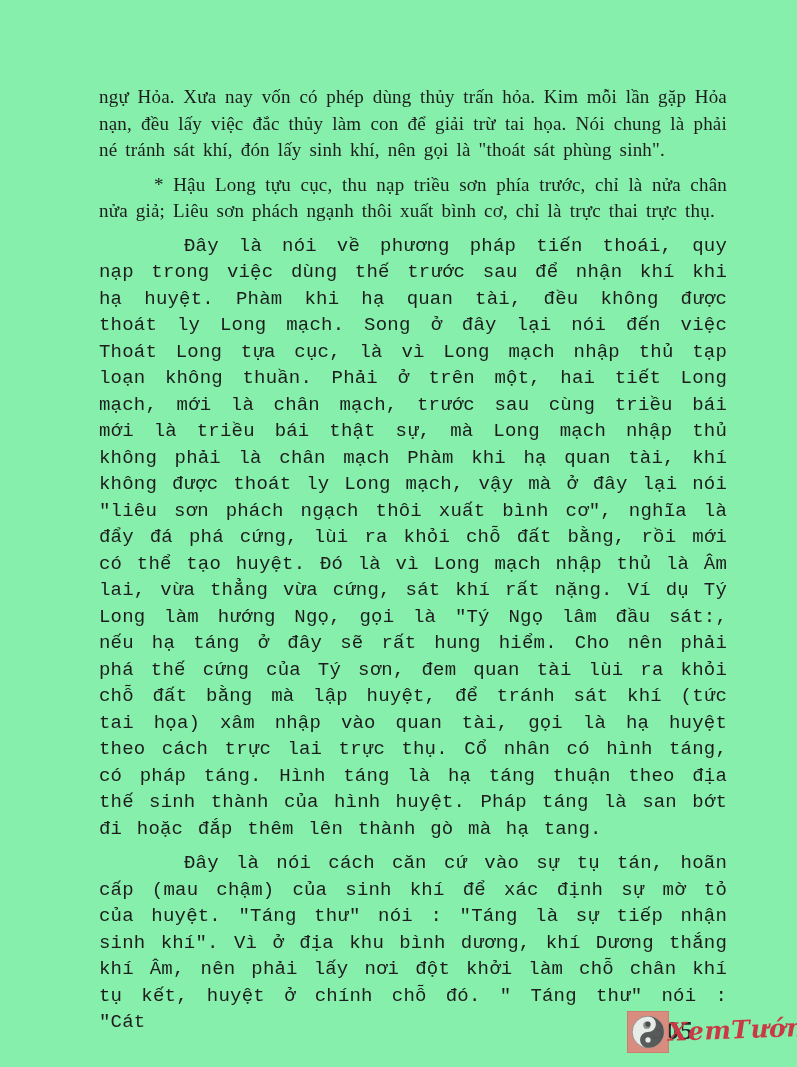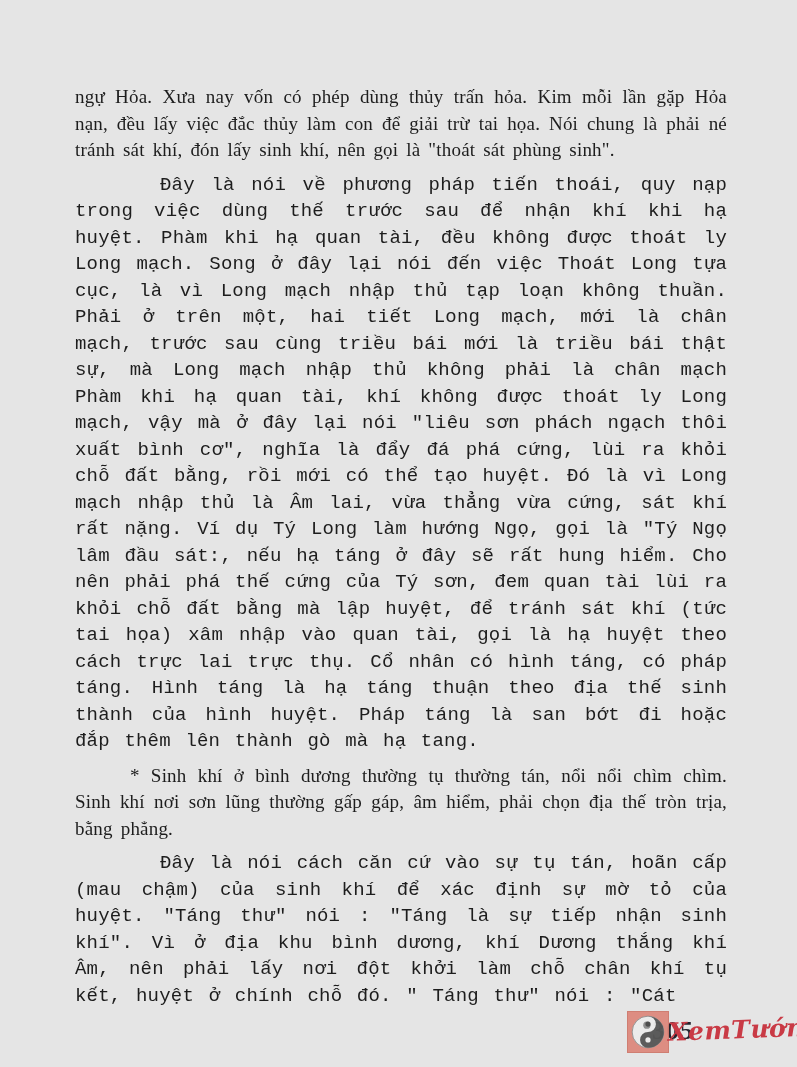--- a/index.html
+++ b/index.html
@@ -10,22 +10,23 @@
   body {
     width: 797px;
     height: 1067px;
     position: relative;
     overflow: hidden;
     font-family: "Liberation Serif", serif;
   }
   .page {
     position: absolute;
     inset: 0;
-    background: #e5e5e5;
+    background: #86efac;
     color: #1d1d1d;
+    padding-left: 24px;
   }
   .para {
     margin: 0 70px 0 75px;
     font-size: 19px;
     line-height: 26.5px;
     text-align: justify;
     word-spacing: 3px;
     letter-spacing: 0.2px;
   }
   .para.first { margin-top: 84px; }
@@ -79,24 +80,24 @@
     letter-spacing: 0.5px;
   }
 </style>
 </head>
 <body>
 
 <div class="page">
 
   <p class="para first">ngự Hỏa. Xưa nay vốn có phép dùng thủy trấn hỏa. Kim mỗi lần gặp Hỏa nạn, đều lấy việc đắc thủy làm con để giải trừ tai họa. Nói chung là phải né tránh sát khí, đón lấy sinh khí, nên gọi là "thoát sát phùng sinh".</p>
 
+  <p class="para indent-sm">* Hậu Long tựu cục, thu nạp triều sơn phía trước, chỉ là nửa chân nửa giả; Liêu sơn phách ngạnh thôi xuất bình cơ, chỉ là trực thai trực thụ.</p>
 
   <p class="para indent-lg">Đây là nói về phương pháp tiến thoái, quy nạp trong việc dùng thế trước sau để nhận khí khi hạ huyệt. Phàm khi hạ quan tài, đều không được thoát ly Long mạch. Song ở đây lại nói đến việc Thoát Long tựa cục, là vì Long mạch nhập thủ tạp loạn không thuần. Phải ở trên một, hai tiết Long mạch, mới là chân mạch, trước sau cùng triều bái mới là triều bái thật sự, mà Long mạch nhập thủ không phải là chân mạch Phàm khi hạ quan tài, khí không được thoát ly Long mạch, vậy mà ở đây lại nói "liêu sơn phách ngạch thôi xuất bình cơ", nghĩa là đẩy đá phá cứng, lùi ra khỏi chỗ đất bằng, rồi mới có thể tạo huyệt. Đó là vì Long mạch nhập thủ là Âm lai, vừa thẳng vừa cứng, sát khí rất nặng. Ví dụ Tý Long làm hướng Ngọ, gọi là "Tý Ngọ lâm đầu sát:, nếu hạ táng ở đây sẽ rất hung hiểm. Cho nên phải phá thế cứng của Tý sơn, đem quan tài lùi ra khỏi chỗ đất bằng mà lập huyệt, để tránh sát khí (tức tai họa) xâm nhập vào quan tài, gọi là hạ huyệt theo cách trực lai trực thụ. Cổ nhân có hình táng, có pháp táng. Hình táng là hạ táng thuận theo địa thế sinh thành của hình huyệt. Pháp táng là san bớt đi hoặc đắp thêm lên thành gò mà hạ tang.</p>
 
-  <p class="para indent-sm">* Sinh khí ở bình dương thường tụ thường tán, nổi nổi chìm chìm. Sinh khí nơi sơn lũng thường gấp gáp, âm hiểm, phải chọn địa thế tròn trịa, bằng phẳng.</p>
 
   <p class="para indent-lg">Đây là nói cách căn cứ vào sự tụ tán, hoãn cấp (mau chậm) của sinh khí để xác định sự mờ tỏ của huyệt. "Táng thư" nói : "Táng là sự tiếp nhận sinh khí". Vì ở địa khu bình dương, khí Dương thắng khí Âm, nên phải lấy nơi đột khởi làm chỗ chân khí tụ kết, huyệt ở chính chỗ đó. " Táng thư" nói : "Cát</p>
 
   <div class="footer">
     <span class="pagenum">305</span>
 
     <span class="logo">
       <svg width="34" height="34" viewBox="0 0 30 30" aria-hidden="true">
         <circle cx="15" cy="15" r="14" fill="#ececec" stroke="#8a8a8a" stroke-width="0.8"></circle>
         <path d="M15 1 A14 14 0 0 1 15 29 A7 7 0 0 1 15 15 A7 7 0 0 0 15 1 Z" fill="#565656"></path>

